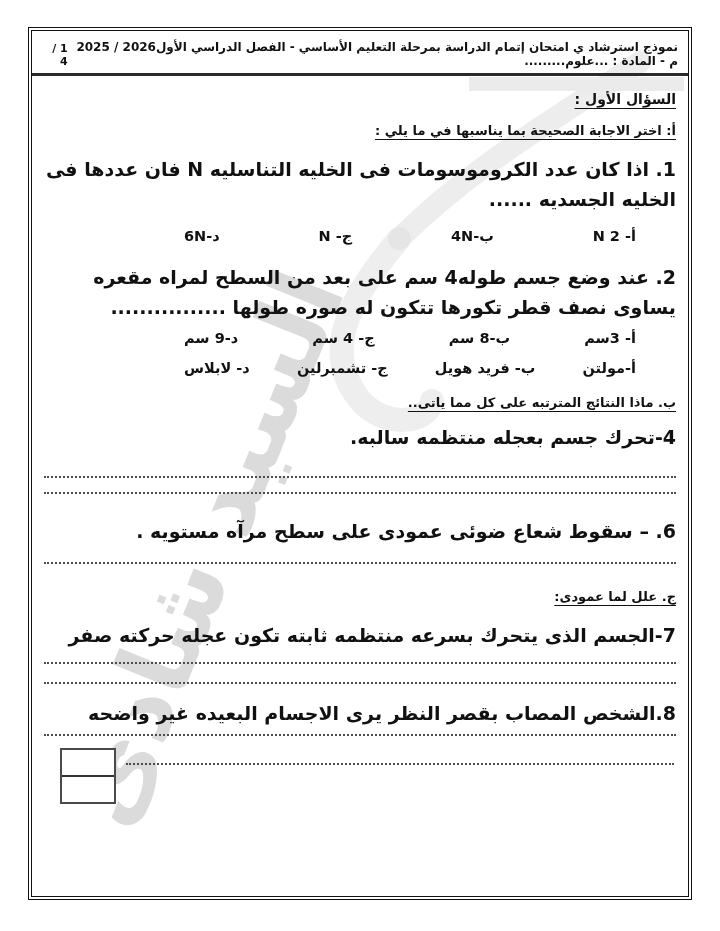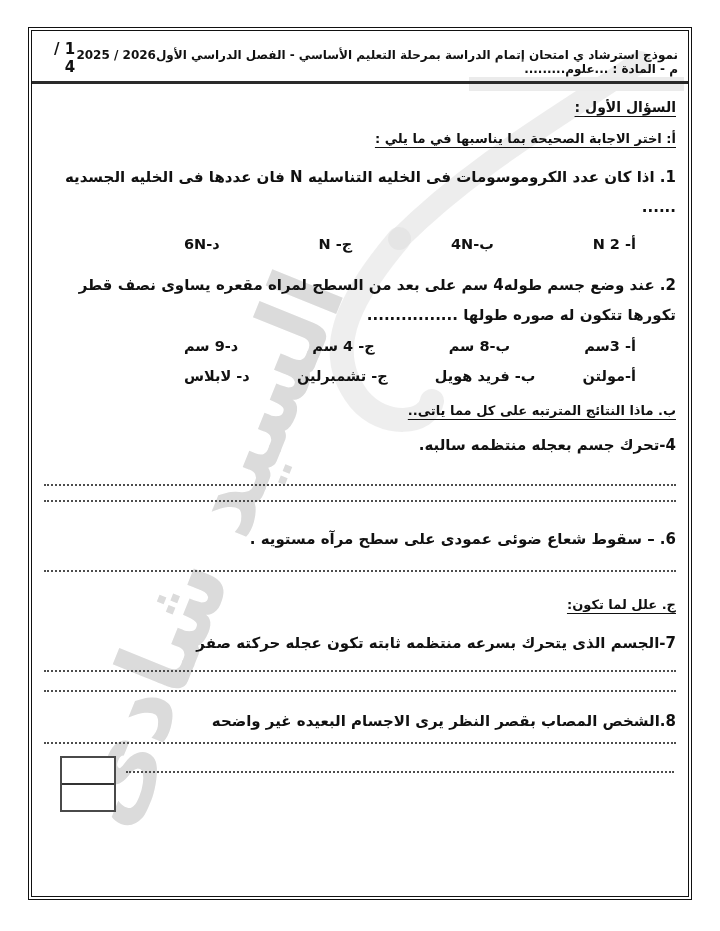--- a/index.html
+++ b/index.html
@@ -8,27 +8,27 @@
   .frame{position:absolute;left:28px;top:27px;width:664px;height:873px;
          border:4px double #111;box-sizing:border-box;background:#fff;overflow:hidden;}
   .bg-art{position:absolute;left:0;top:0;width:664px;height:873px;z-index:0;pointer-events:none;}
   .watermark{position:absolute;left:-48px;top:410px;width:480px;text-align:center;
              transform:rotate(-68deg);font-size:100px;font-weight:bold;color:#dbdbdb;
              direction:rtl;z-index:0;white-space:nowrap;letter-spacing:2px;pointer-events:none;}
   .shade{position:absolute;top:46px;right:4px;width:215px;height:14px;background:#ebebeb;z-index:0;}
   .header{position:relative;z-index:1;display:flex;direction:rtl;justify-content:space-between;
           align-items:flex-end;padding:9px 10px 5px 14px;border-bottom:3px solid #2a2a2a;font-weight:bold;}
   .header-title{font-size:12px;}
-  .page-num{font-size:15px;direction:rtl;}
+  .page-num{font-size:11px;direction:rtl;}
   .content{position:relative;z-index:1;direction:rtl;text-align:right;padding:0 12px;}
   .sec-title{font-size:14px;font-weight:bold;text-decoration:underline;
              text-underline-offset:4px;line-height:26px;}
   .sec-head{font-size:13px;font-weight:bold;text-decoration:underline;
             text-underline-offset:4px;line-height:26px;}
-  .qtext{font-size:15px;font-weight:bold;line-height:30px;margin:0;}
+  .qtext{font-size:19px;font-weight:bold;line-height:30px;margin:0;}
   .choices{display:flex;justify-content:space-between;padding-right:40px;padding-left:140px;
            font-size:14.5px;font-weight:bold;line-height:24px;}
   .dotline{border-bottom:2.5px dotted #4d4d4d;height:0;}
   .bottom-row{display:flex;direction:ltr;align-items:flex-start;}
   .score-box{width:52px;border:2px solid #4a4a4a;margin-left:16px;background:#fff;}
   .score-cell{height:25px;}
   .score-cell.top{border-bottom:2px solid #333;}
   .dotline.tail{flex:1;margin:15px 2px 0 10px;}
   .mt4{margin-top:4px}.mt6{margin-top:6px}.mt10{margin-top:10px}.mt12{margin-top:12px}
   .mt14{margin-top:14px}.mt16{margin-top:16px}.mt18{margin-top:18px}.mt20{margin-top:20px}
@@ -84,21 +84,21 @@
       <div class="sec-head mt10">ب. ماذا النتائج المترتبه على كل مما ياتى..</div>
 
       <p class="qtext mt6">4-تحرك جسم بعجله منتظمه سالبه.</p>
       <div class="dotline mt24"></div>
 
       <div class="dotline mt14"></div>
 
       <p class="qtext mt22">6. – سقوط شعاع ضوئى عمودى على سطح مرآه مستويه .</p>
       <div class="dotline mt16"></div>
 
-      <div class="sec-head mt20">ج. علل لما تكون:</div>
+      <div class="sec-head mt20">ج. علل لما عمودى:</div>
 
       <p class="qtext mt10">7-الجسم الذى يتحرك بسرعه منتظمه ثابته تكون عجله حركته صفر</p>
       <div class="dotline mt12"></div>
       <div class="dotline mt18"></div>
 
       <p class="qtext mt14">8.الشخص المصاب بقصر النظر يرى الاجسام البعيده غير واضحه</p>
       <div class="dotline mt6"></div>
 
       <div class="bottom-row mt12">
         <div class="score-box">

